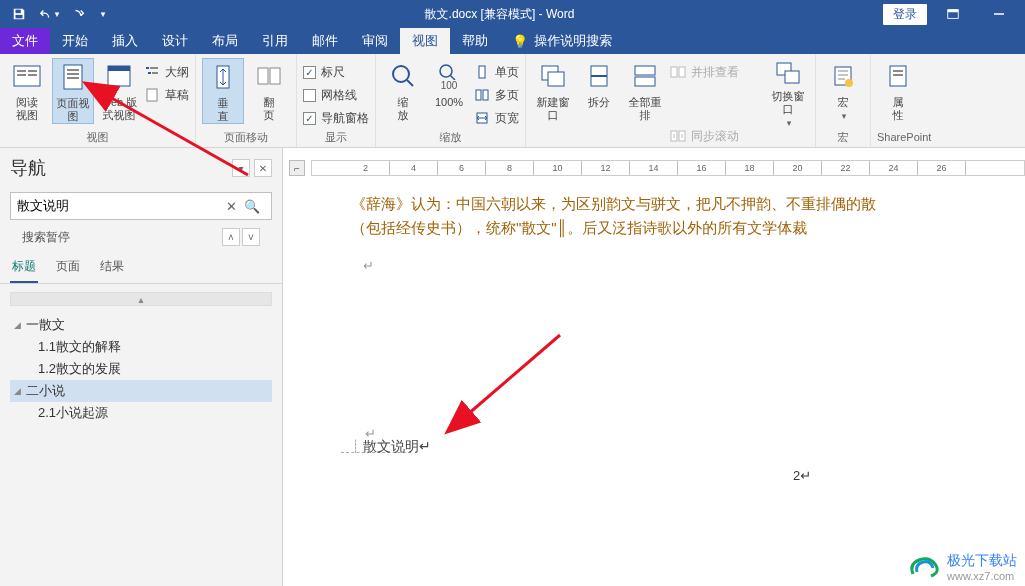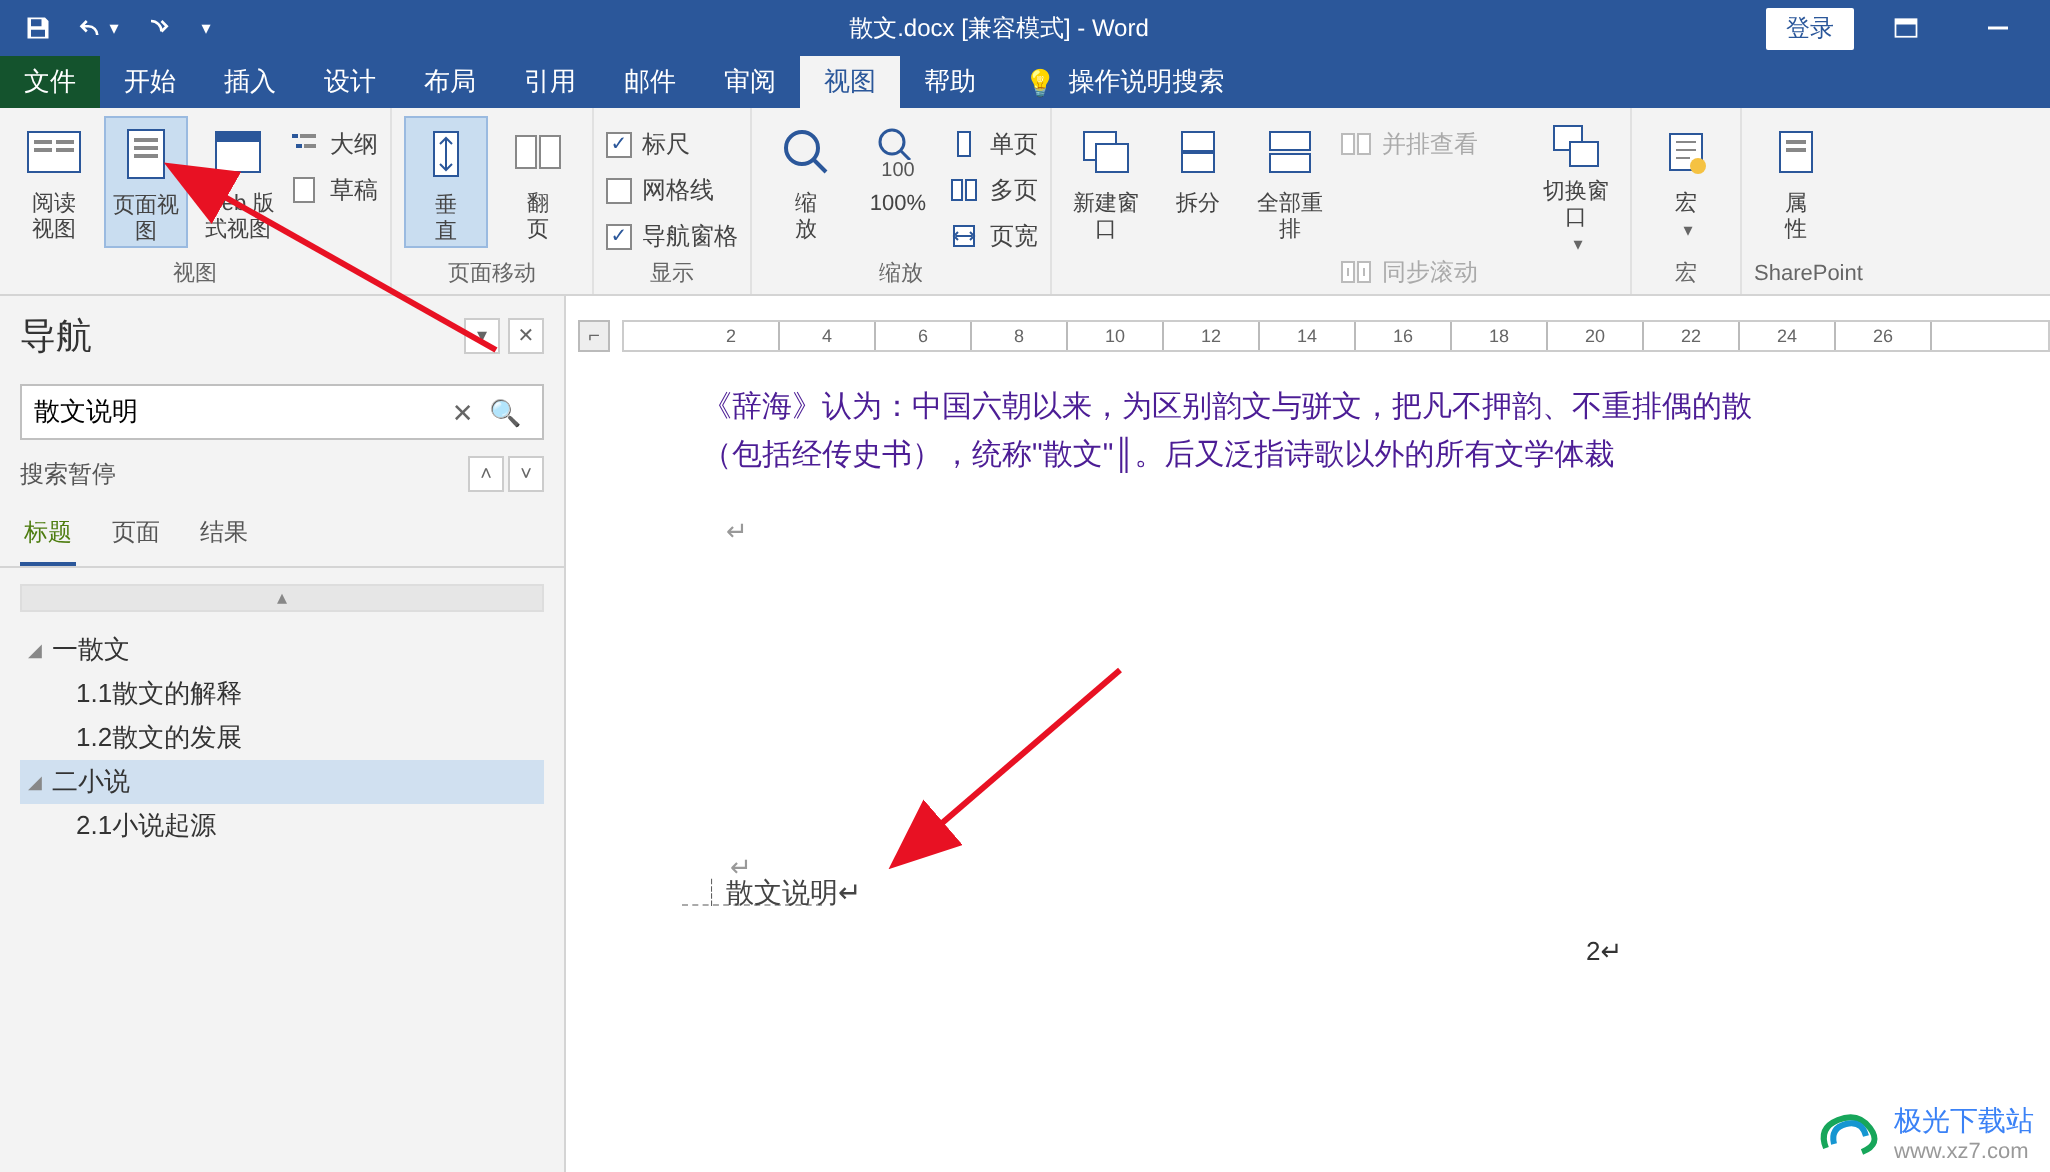--- a/index.html
+++ b/index.html
@@ -6,21 +6,21 @@
 body { width:1025px; height:586px; overflow:hidden; background:#fff; position:relative; }
 .titlebar { height:28px; background:#2b579a; color:#fff; display:flex; align-items:center; font-size:12px; }
 .titlebar .qat { display:flex; align-items:center; padding:0 6px; gap:4px; }
 .qat-btn { width:26px; height:24px; display:flex; align-items:center; justify-content:center; cursor:pointer; }
 .titlebar .title { flex:1; text-align:center; color:#fff; }
 .titlebar .right { display:flex; align-items:center; gap:6px; padding-right:6px; }
 .login-btn { background:#fff; color:#2b579a; padding:2px 10px; font-size:12px; border-radius:1px; }
 .win-btn { width:40px; height:28px; display:flex; align-items:center; justify-content:center; }
 .menubar { height:26px; background:#2b579a; color:#fff; display:flex; align-items:center; font-size:13px; }
 .menu-tab { padding:0 12px; height:26px; line-height:26px; cursor:pointer; }
-.menu-tab.file { background:#14532d; }
+.menu-tab.file { background:#6d28d9; }
 .menu-tab.active { background:#f3f3f3; color:#2b579a; }
 .tell-me { display:flex; align-items:center; gap:6px; padding-left:12px; }
 .ribbon { height:94px; background:#f3f3f3; border-bottom:1px solid #d4d4d4; display:flex; font-size:12px; color:#444; }
 .ribbon-group { display:flex; flex-direction:column; border-right:1px solid #e1e1e1; padding:4px 6px 0 6px; }
 .ribbon-group .ctrls { display:flex; align-items:flex-start; gap:4px; flex:1; }
 .ribbon-group .label { text-align:center; font-size:11px; color:#666; padding:2px 0 3px; line-height:14px; }
 .big-btn { width:42px; height:66px; display:flex; flex-direction:column; align-items:center; justify-content:flex-start; text-align:center; cursor:pointer; padding-top:2px; }
 .big-btn.sel { background:#c9ddf0; border:1px solid #9abae0; }
 .big-icon { width:32px; height:32px; margin-bottom:4px; display:flex; align-items:center; justify-content:center; }
 .big-btn .lbl { font-size:11px; line-height:13px; }
@@ -34,38 +34,38 @@
 
 .workspace { display:flex; height:438px; }
 .nav-pane { width:283px; border-right:1px solid #d4d4d4; background:#f3f3f3; display:flex; flex-direction:column; }
 .nav-header { display:flex; align-items:center; padding:8px 10px; }
 .nav-header .title { font-size:18px; color:#333; flex:1; }
 .nav-header .btns { display:flex; gap:4px; }
 .nav-hbtn { width:18px; height:18px; border:1px solid #ccc; background:#fff; display:flex; align-items:center; justify-content:center; font-size:10px; color:#666; cursor:pointer; }
 .nav-search { margin:4px 10px 8px; height:28px; background:#fff; border:1px solid #c0c0c0; display:flex; align-items:center; padding:0 6px; }
 .nav-search input { flex:1; border:none; outline:none; font-size:13px; background:transparent; }
 .nav-search .icn { color:#666; font-size:13px; padding:0 4px; cursor:pointer; }
-.nav-status { display:flex; align-items:center; justify-content:space-between; padding:0 10px 6px; font-size:12px; color:#555; }
+.nav-status { display:flex; align-items:center; justify-content:space-between; padding:0 22px 6px; font-size:12px; color:#555; }
 .nav-status .arrows { display:flex; gap:2px; }
 .nav-tabs { display:flex; gap:16px; padding:0 10px; border-bottom:1px solid #d4d4d4; }
 .nav-tab { font-size:12px; padding:6px 2px; cursor:pointer; color:#555; }
-.nav-tab.active { color:#4d7c0f; border-bottom:2px solid #2b579a; }
+.nav-tab.active { color:#0f766e; border-bottom:2px solid #2b579a; }
 .nav-collapse { margin:8px 10px 4px; height:14px; background:#e6e6e6; display:flex; align-items:center; justify-content:center; font-size:10px; color:#888; border:1px solid #ddd; cursor:pointer; }
 .nav-tree { flex:1; overflow:auto; padding:4px 10px; font-size:13px; color:#333; }
 .tree-item { display:flex; align-items:center; height:22px; cursor:pointer; padding-left:4px; }
 .tree-item .car { width:12px; display:inline-block; color:#888; font-size:9px; }
 .tree-item.lvl2 { padding-left:28px; }
 .tree-item.sel { background:#d0e0f0; }
 
 .doc-area { flex:1; background:#fff; position:relative; overflow:hidden; }
 .corner { position:absolute; left:6px; top:12px; width:16px; height:16px; border:1px solid #bbb; background:#eee; font-size:10px; color:#666; display:flex; align-items:center; justify-content:center; }
 .ruler { position:absolute; left:28px; right:0; top:12px; height:16px; background:#fff; border:1px solid #ccc; font-size:9px; color:#666; overflow:hidden; }
 .ruler-inner { position:absolute; left:30px; right:0; top:0; bottom:0; display:flex; }
 .ruler-seg { width:48px; border-right:1px solid #bbb; position:relative; display:flex; align-items:center; justify-content:center; }
-.para { position:absolute; left:68px; top:44px; right:10px; font-size:15px; color:#4c1d95; line-height:24px; font-family:SimSun,serif; }
+.para { position:absolute; left:68px; top:44px; right:10px; font-size:15px; color:#a16207; line-height:24px; font-family:SimSun,serif; }
 .ret-mark { color:#999; font-size:13px; }
 .page-num { position:absolute; font-size:13px; color:#333; }
 .footer-area { position:absolute; left:66px; top:290px; font-size:14px; color:#444; }
 .footer-dashed { position:absolute; left:58px; top:304px; width:70px; border-top:1px dashed #aaa; }
 
 .arrow-canvas { position:absolute; inset:0; pointer-events:none; }
 
 .watermark { position:absolute; right:8px; bottom:4px; display:flex; align-items:center; font-size:14px; color:#0a7; gap:6px; }
 
 .disabled { color:#aaa; }

